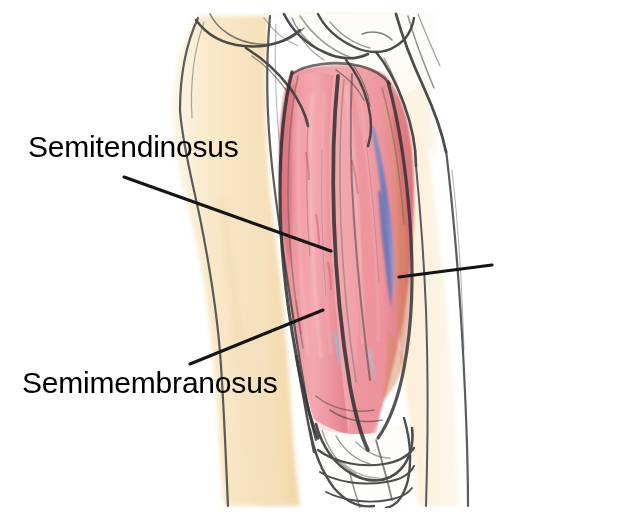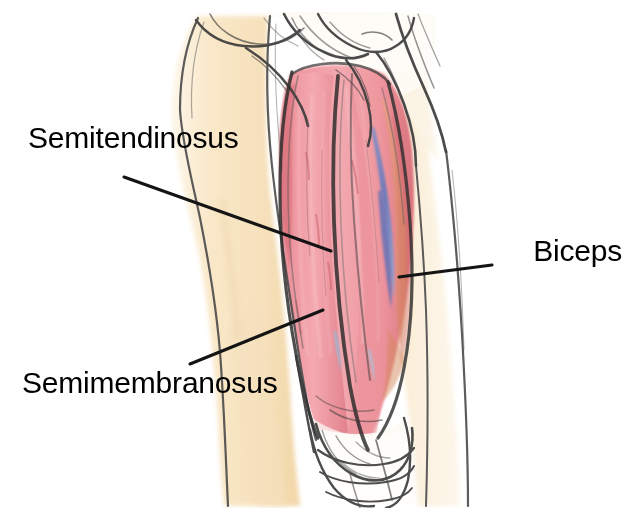--- a/index.html
+++ b/index.html
@@ -13,21 +13,21 @@
   .lbl{
     position:absolute;
     color:#000000;
     font-family:"Liberation Sans", sans-serif;
     font-size:30px;
     line-height:36px;
     white-space:nowrap;
     letter-spacing:-0.2px;
     -webkit-font-smoothing:antialiased;
   }
-  #lbl-semitendinosus{left:28px;top:120px;}
+  #lbl-semitendinosus{left:28px;top:129px;}
   #lbl-semimembranosus{left:22px;top:365px;text-align:center;}
   #lbl-biceps{right:14px;top:233px;text-align:right;}
   #lbl-biceps .ln{display:block;}
 </style>
 </head>
 <body>
 
 <div id="stage">
 <svg viewBox="0 0 636 516" xmlns="http://www.w3.org/2000/svg">
   <defs>
@@ -269,14 +269,13 @@
     <line x1="492" y1="265" x2="399" y2="277" stroke-width="3.1"></line>
   </g>
 </svg>
 </div>
 
 <div class="lbl" id="lbl-semitendinosus">Semitendinosus</div>
 
 <div class="lbl" id="lbl-semimembranosus">Semimembranosus</div>
 
 <div class="lbl" id="lbl-biceps">
-  <span class="ln">Biceps</span>
 </div>
 
 </body></html>

